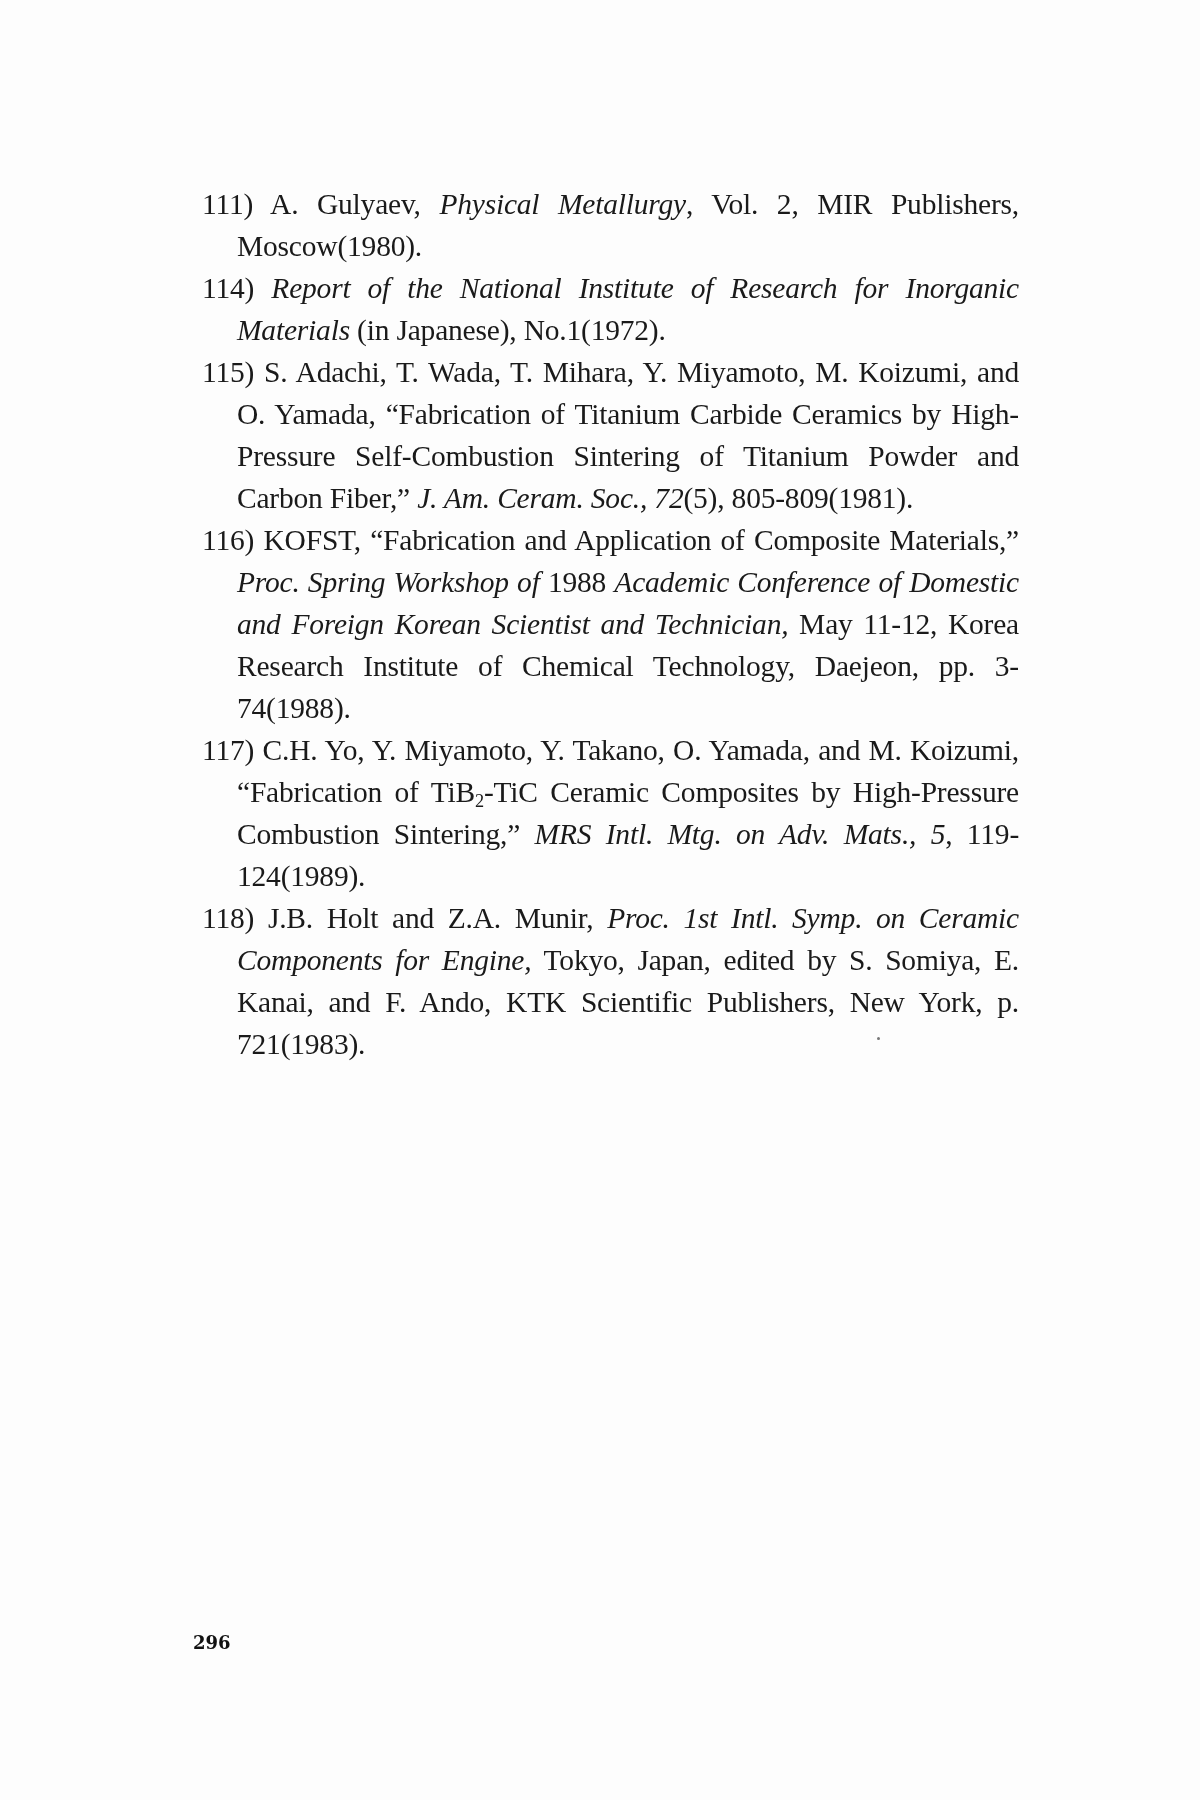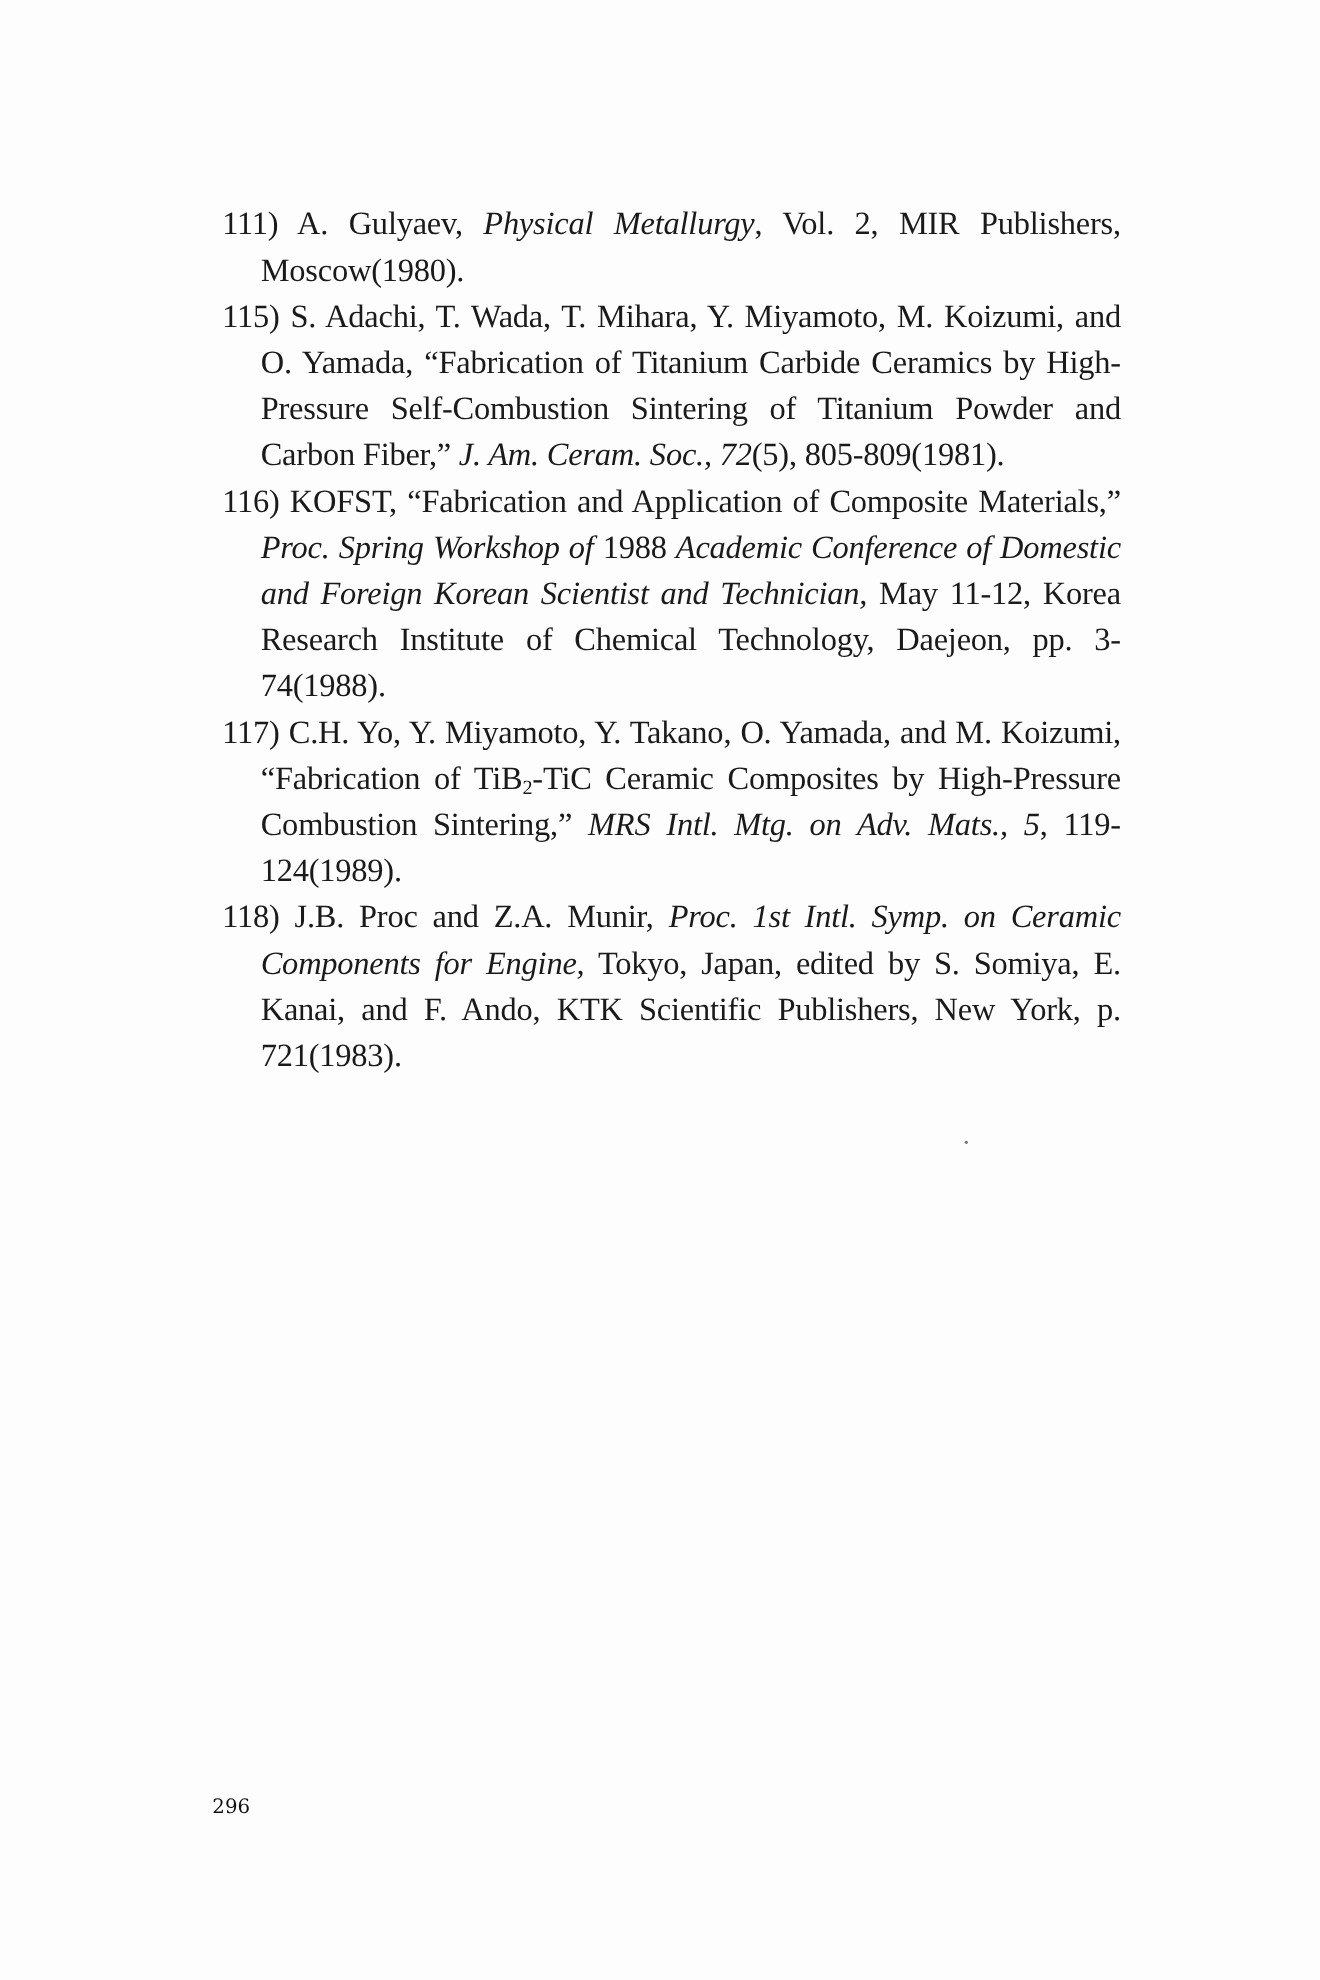--- a/index.html
+++ b/index.html
@@ -43,39 +43,40 @@
     }
     .refs .ref { text-indent: -35px; padding-left: 35px; margin-left: 38px; }
     .refs .ref .ref-num { position: static; }
     i, .it { font-style: italic; }
     sub { font-size: 0.62em; vertical-align: -0.25em; line-height: 0; }
     .page-number {
       position: absolute;
       left: 193px;
       top: 1632px;
       font-family: "DejaVu Serif", serif;
-      font-weight: normal;
+      font-weight: bold;
       font-size: 18px;
       color: #111;
     }
     .stray-dot {
       position: absolute;
       left: 877px;
       top: 1037px;
       width: 3px; height: 3px;
       border-radius: 50%;
       background: #777;
     }
   </style>
 </head>
 <body>
 
 <div class="page">
   <div class="refs" id="refs">
       <div class="ref"><span class="ref-num">111) </span><span>A. Gulyaev, </span><i>Physical Metallurgy</i><span>, Vol. 2,  MIR Publishers, Moscow(1980).</span></div>
+      <div class="ref"><span class="ref-num">114) </span><i>Report of the National Institute of Research for Inorganic Materials</i><span> (in Japanese), No.1(1972).</span></div>
       <div class="ref"><span class="ref-num">115) </span><span>S. Adachi, T. Wada, T. Mihara, Y. Miyamoto, M. Koizumi, and O. Yamada, “Fabrication of Titanium Carbide Ceramics by High-Pressure Self-Combustion Sintering of Titanium Powder and Carbon Fiber,” </span><i>J. Am. Ceram. Soc.,</i><span> </span><i>72</i><span>(5), 805-809(1981).</span></div>
       <div class="ref"><span class="ref-num">116) </span><span>KOFST, “Fabrication and Application of Composite Materials,” </span><i>Proc. Spring Workshop of</i><span> 1988 </span><i>Academic Conference of Domestic and Foreign Korean Scientist and Technician,</i><span> May 11-12, Korea Research Institute of Chemical Technology, Daejeon, pp. 3-74(1988).</span></div>
       <div class="ref"><span class="ref-num">117) </span><span>C.H. Yo, Y. Miyamoto, Y. Takano, O. Yamada, and M. Koizumi, “Fabrication of TiB</span><sub>2</sub><span>-TiC Ceramic Composites by High-Pressure Combustion Sintering,” </span><i>MRS Intl. Mtg. on Adv. Mats., 5</i><span>, 119-124(1989).</span></div>
-      <div class="ref"><span class="ref-num">118) </span><span>J.B. Proc and Z.A. Munir, </span><i>Proc. 1st Intl. Symp. on Ceramic Components for Engine,</i><span> Tokyo, Japan, edited by S. Somiya, E. Kanai, and F. Ando, KTK Scientific Publishers, New York, p. 721(1983).</span></div>
+      <div class="ref"><span class="ref-num">118) </span><span>J.B. Holt and Z.A. Munir, </span><i>Proc. 1st Intl. Symp. on Ceramic Components for Engine,</i><span> Tokyo, Japan, edited by S. Somiya, E. Kanai, and F. Ando, KTK Scientific Publishers, New York, p. 721(1983).</span></div>
     </div>
   <div class="stray-dot"></div>
   <div class="page-number">296</div>
 </div>
 
 </body></html>

